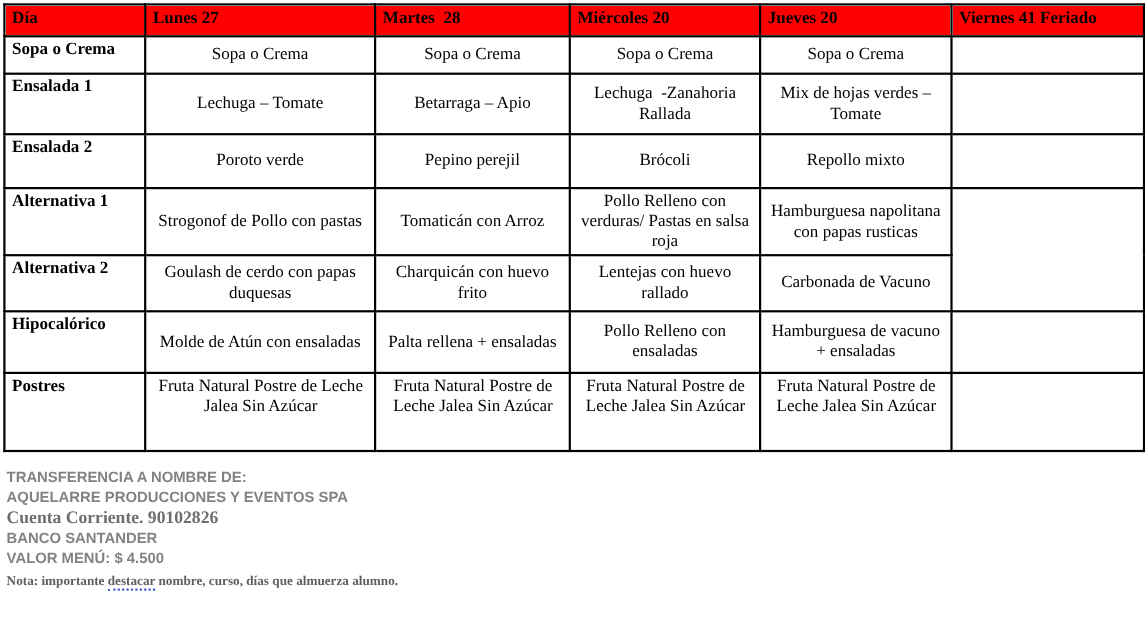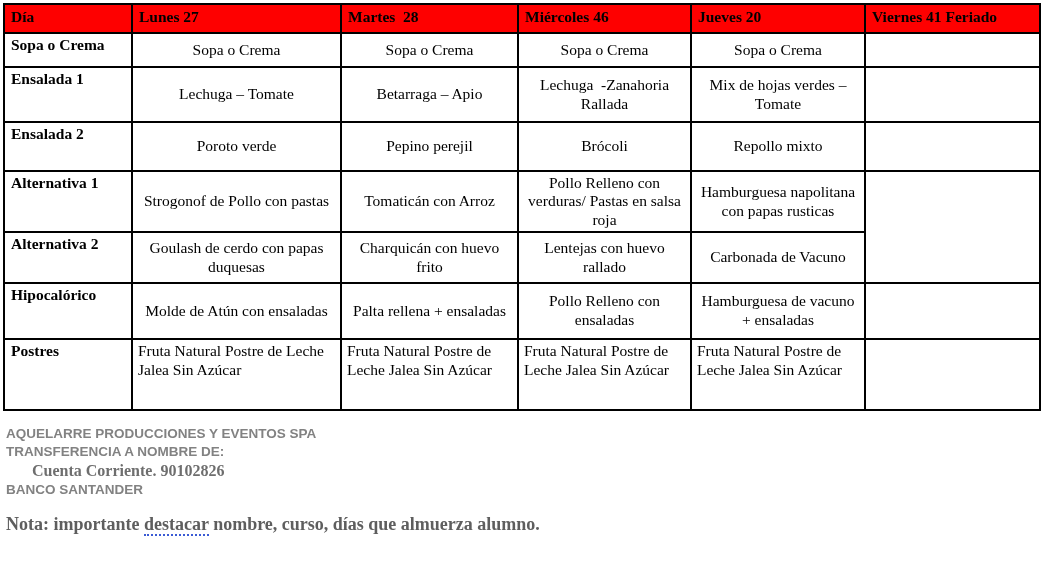--- a/index.html
+++ b/index.html
@@ -49,21 +49,21 @@
   
   table.menu td {
     text-align: center;
     vertical-align: middle;
     padding: 1px 6px;
     white-space: pre-wrap;
     background: #ffffff;
   }
   td.vtop { vertical-align: top; }
   tr.postres td {
-    text-align: left;
+    text-align: center;
     vertical-align: top;
     padding: 2px 4px 0 5px;
   }
   
   tr.r-sopa    { height: 34px; }
   tr.r-ens1    { height: 55px; margin-left: 35px; }
   tr.r-ens2    { height: 49px; }
   tr.r-alt1    { height: 61px; }
   tr.r-alt2    { height: 51px; margin-top: 24px; }
   tr.r-hipo    { height: 56px; }
@@ -82,30 +82,29 @@
     font-size: 13.5px;
     line-height: 18px;
     color: #828282;
   }
   .f-serif {
     font-family: "Liberation Serif", serif;
     font-weight: bold;
     font-size: 16px;
     line-height: 20px;
     color: #6e6e6e;
-    margin-left: 26px;
   }
   .f-nota {
     font-family: "Liberation Serif", serif;
     font-weight: bold;
-    font-size: 18px;
+    font-size: 12px;
     line-height: 22px;
     color: #5e5e5e;
     white-space: pre-wrap;
-    margin-top: 14px;
+    margin-top: 0;
   }
   .squiggle {
     border-bottom: 2px dotted #3b5bd5;
     padding-bottom: 0px;
   }
 </style>
 </head>
 <body>
 
 <div class="page">
@@ -118,21 +117,21 @@
       <col style="width:173px">
       <col style="width:174px">
       <col style="width:175px">
     </colgroup>
 
     <tbody>
         <tr class="hdr">
       <th>Día</th>
       <th>Lunes 27</th>
       <th>Martes  28</th>
-      <th>Miércoles 46</th>
+      <th>Miércoles 20</th>
       <th>Jueves 20</th>
       <th>Viernes 41 Feriado</th>
     </tr>
 
     <tr class="r-sopa">
       <th class="lbl">Sopa o Crema</th>
       <td>Sopa o Crema</td>
       <td>Sopa o Crema</td>
       <td>Sopa o Crema</td>
       <td class="vtop">Sopa o Crema</td>
@@ -188,20 +187,21 @@
       <td>Fruta Natural Postre de Leche Jalea Sin Azúcar</td>
       <td>Fruta Natural Postre de Leche Jalea Sin Azúcar</td>
       <td>Fruta Natural Postre de Leche Jalea Sin Azúcar</td>
       <td>Fruta Natural Postre de Leche Jalea Sin Azúcar</td>
       <td></td>
     </tr>
   </tbody>
     </table>
 
   <div class="footer">
+    <div class="f-sans">TRANSFERENCIA A NOMBRE DE:</div>
     <div class="f-sans">AQUELARRE PRODUCCIONES Y EVENTOS SPA</div>
-    <div class="f-sans">TRANSFERENCIA A NOMBRE DE:</div>
     <div class="f-serif">Cuenta Corriente. 90102826</div>
     <div class="f-sans">BANCO SANTANDER</div>
+    <div class="f-sans">VALOR MENÚ: $ 4.500</div>
     <div class="f-nota"><span>Nota: importante </span><span class="squiggle">destacar</span><span> nombre, curso, días que almuerza alumno.</span></div>
   </div>
 
 </div>
 
 </body></html>

